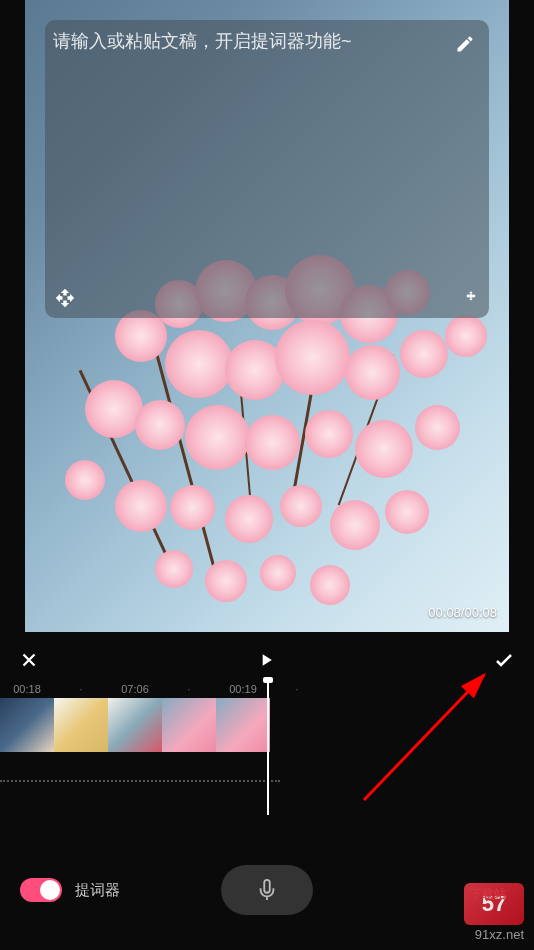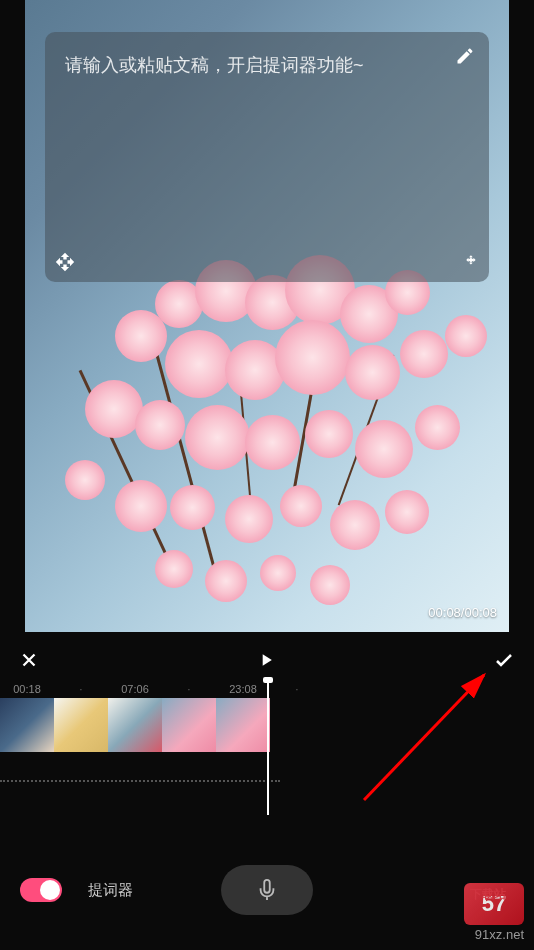--- a/index.html
+++ b/index.html
@@ -51,25 +51,24 @@
     .flower {
       position: absolute;
       border-radius: 50%;
       background: radial-gradient(circle, #fde4e8 0%, #f9c5d1 40%, #f5a8bc 70%, #ee8ba5 100%);
     }
     .teleprompter-overlay {
       position: absolute;
       top: 20px;
       left: 20px;
       right: 20px;
-      height: 250px;
+      height: 298px;
       background: rgba(70, 80, 90, 0.55);
       border-radius: 10px;
-      padding: 20px;
-      margin-top: 12px;
+      padding: 8px;
     }
     .teleprompter-text {
       color: rgba(255,255,255,0.85);
       font-size: 18px;
       line-height: 1.5;
     }
     .edit-icon {
       position: absolute;
       top: 14px;
       right: 14px;
@@ -194,21 +193,21 @@
       left: 0;
       width: 100%;
       height: 60px;
       display: flex;
       align-items: center;
       padding: 0 20px;
     }
     .toggle-wrapper {
       display: flex;
       align-items: center;
-      gap: 26px;
+      gap: 13px;
       text-align: center;
     }
     .toggle {
       width: 42px;
       height: 24px;
       background: #ff4d7d;
       border-radius: 12px;
       position: relative;
     }
     .toggle-knob {
@@ -364,21 +363,21 @@
       </svg>
   </div>
 </div>
 
 <div class="timeline-area">
   <div class="time-ticks">
     <span class="tick-spacer tick-label">00:18</span>
     <span class="tick-spacer tick-dot">·</span>
     <span class="tick-spacer tick-label">07:06</span>
     <span class="tick-spacer tick-dot">·</span>
-    <span class="tick-spacer tick-label">23:08</span>
+    <span class="tick-spacer tick-label">00:19</span>
     <span class="tick-spacer tick-dot">·</span>
   </div>
   <div class="timeline-thumbs">
     <div class="thumb thumb1"></div>
     <div class="thumb thumb2"></div>
     <div class="thumb thumb3"></div>
     <div class="thumb thumb4"></div>
     <div class="thumb thumb5"></div>
   </div>
   <div class="audio-track"></div>

